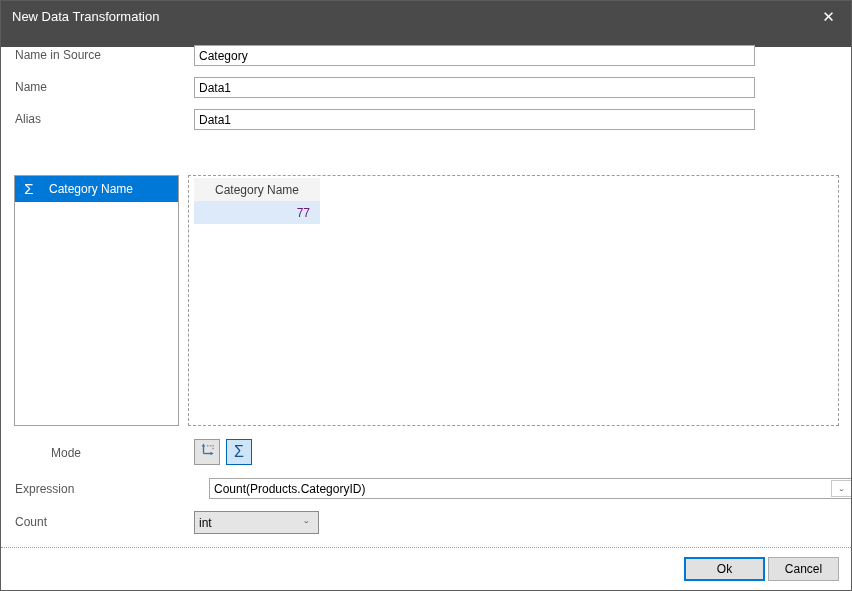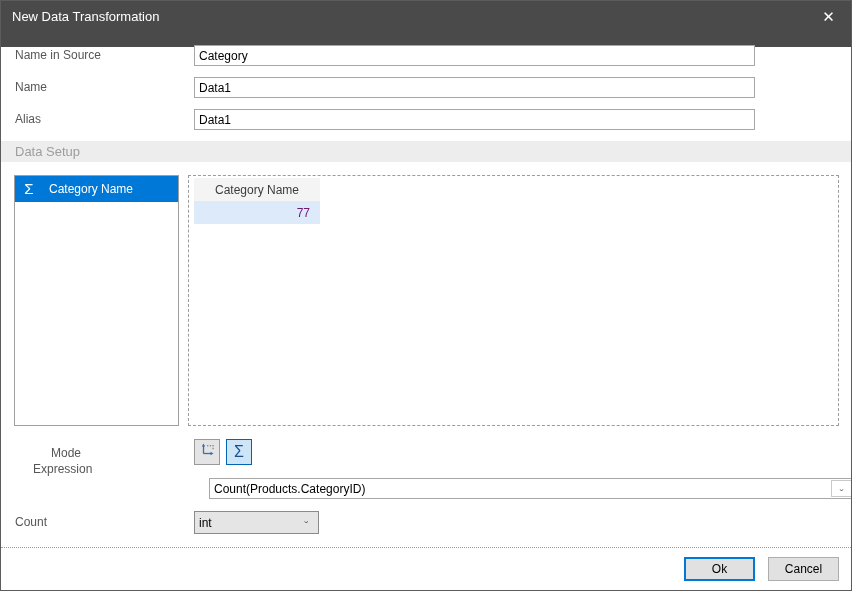--- a/index.html
+++ b/index.html
@@ -33,21 +33,21 @@
   
   .combo{position:absolute;left:193px;top:477px;width:645px;height:21px;box-sizing:border-box;border:1px solid #a7a7a7;background:#fff;margin-left:15px;}
   .combo input{position:absolute;left:0;top:0;width:615px;height:19px;border:none;outline:none;font-size:12px;padding:0 4px;font-family:"Liberation Sans","DejaVu Sans",sans-serif;background:transparent;}
   .combo .drop{position:absolute;right:1px;top:1px;width:21px;height:17px;box-sizing:border-box;border:1px solid #c9c9c9;display:flex;align-items:center;justify-content:center;color:#555;font-size:9px;background:#fff;}
   
   .select{position:absolute;left:193px;top:510px;width:125px;height:23px;box-sizing:border-box;border:1px solid #8a8a8a;background:#e5e5e5;font-size:12px;color:#000;display:flex;align-items:center;padding-left:4px;}
   .select .chev{position:absolute;right:8px;top:4px;color:#444;font-size:9px;}
   
   .dotted-sep{position:absolute;left:0;top:546px;width:100%;border-top:1px dotted #9a9a9a;}
   .btn{position:absolute;top:556px;height:24px;box-sizing:border-box;background:#e1e1e1;font-size:12px;color:#000;display:flex;align-items:center;justify-content:center;cursor:default;}
-  .btn.ok{left:683px;width:71px;border:2px solid #0078d7;}
+  .btn.ok{left:683px;width:81px;border:2px solid #0078d7;}
   .btn.cancel{left:767px;width:71px;border:1px solid #adadad;}
   .chev-glyph{transform:scaleY(0.8);}
 </style>
 </head>
 <body>
 
 <div class="dialog">
 
   <div class="titlebar">
     <span class="title">New Data Transformation</span>
@@ -58,23 +58,20 @@
 
   <span class="lbl" style="top:47px;">Name in Source</span>
   <input class="txt" style="top: 44px;" value="Category">
 
   <span class="lbl" style="top:79px;">Name</span>
   <input class="txt" style="top: 76px;" value="Data1">
 
   <span class="lbl" style="top:111px;">Alias</span>
   <input class="txt" style="top: 108px;" value="Data1">
 
-  <div class="section-bar">
-    <span>Data Setup</span>
-  </div>
 
   <div class="listbox">
     <div class="list-item">
       <span class="sigma">Σ</span>
       <span class="li-label">Category Name</span>
     </div>
   </div>
 
   <div class="preview">
     <div class="ptable">
@@ -99,21 +96,21 @@
           <rect x="13.4" y="3" width="1.4" height="1.4"></rect>
           <rect x="13.4" y="5.8" width="1.4" height="1.4"></rect>
         </g>
       </svg>
     </span>
   </div>
   <div class="mode-btn selected">
     <span class="sigma-glyph">Σ</span>
   </div>
 
-  <span class="lbl" style="top:461px;margin-left:18px;">Expression</span>
+  <span class="lbl" style="top:481px;">Expression</span>
   <div class="combo">
     <input value="Count(Products.CategoryID)" style="">
     <span class="drop">
       <span class="chev-glyph">⌄</span>
     </span>
   </div>
 
   <span class="lbl" style="top:514px;">Count</span>
   <div class="select">
     <span>int</span>

